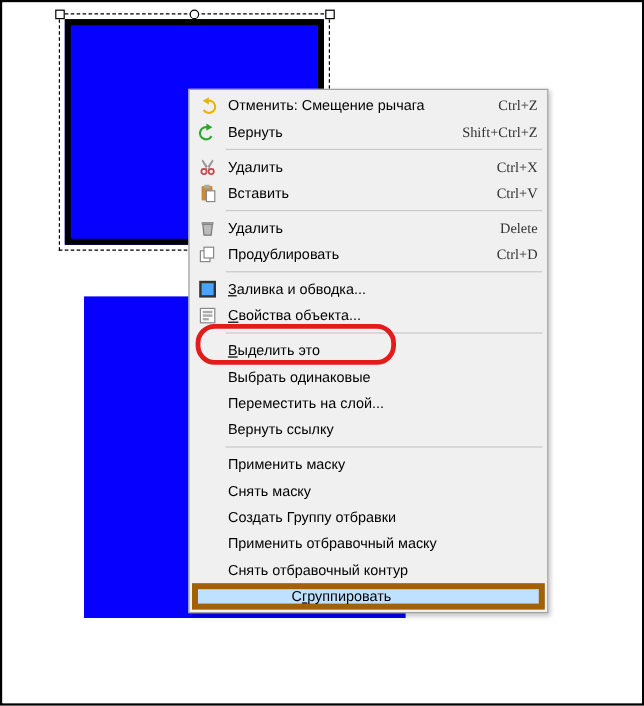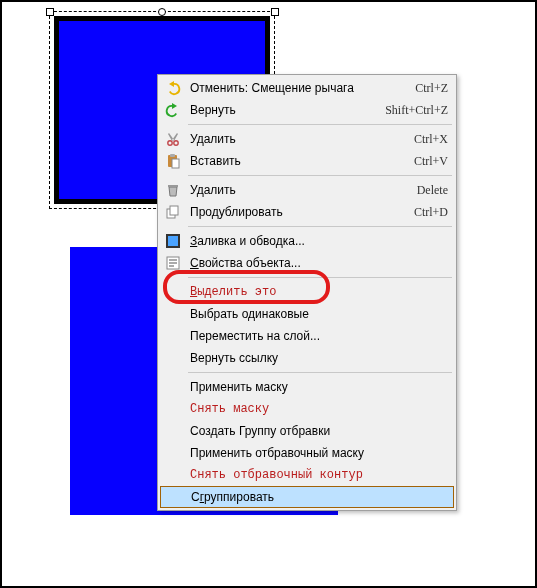--- a/index.html
+++ b/index.html
@@ -54,22 +54,22 @@
     box-shadow: 2px 2px 4px rgba(0,0,0,0.25);
     padding: 2px;
   }
   .menu-item {
     display: flex;
     align-items: center;
     height: 22px;
     padding: 0 6px 0 4px;
     position: relative;
   }
-  .menu-item.disabled { color: #b91c1c; font-family: Liberation Mono, monospace; }
-  .menu-item.highlight { background: #BDE1FF; border: 1px solid #a16207; height: 22px; }
+  .menu-item.disabled { color: #000000; }
+  .menu-item.highlight { background: #BDE1FF; border: 5px solid #a16207; height: 22px; gap: 48px; }
   .ico {
     width: 18px; height: 18px;
     margin-right: 8px;
     display: flex; align-items: center; justify-content: center;
     flex-shrink: 0;
   }
   .label { flex: 1; white-space: nowrap; }
   .label u { text-decoration: underline; }
   .shortcut { color: #333; margin-left: 12px; font-family: Liberation Serif, serif; }
   .sep {

